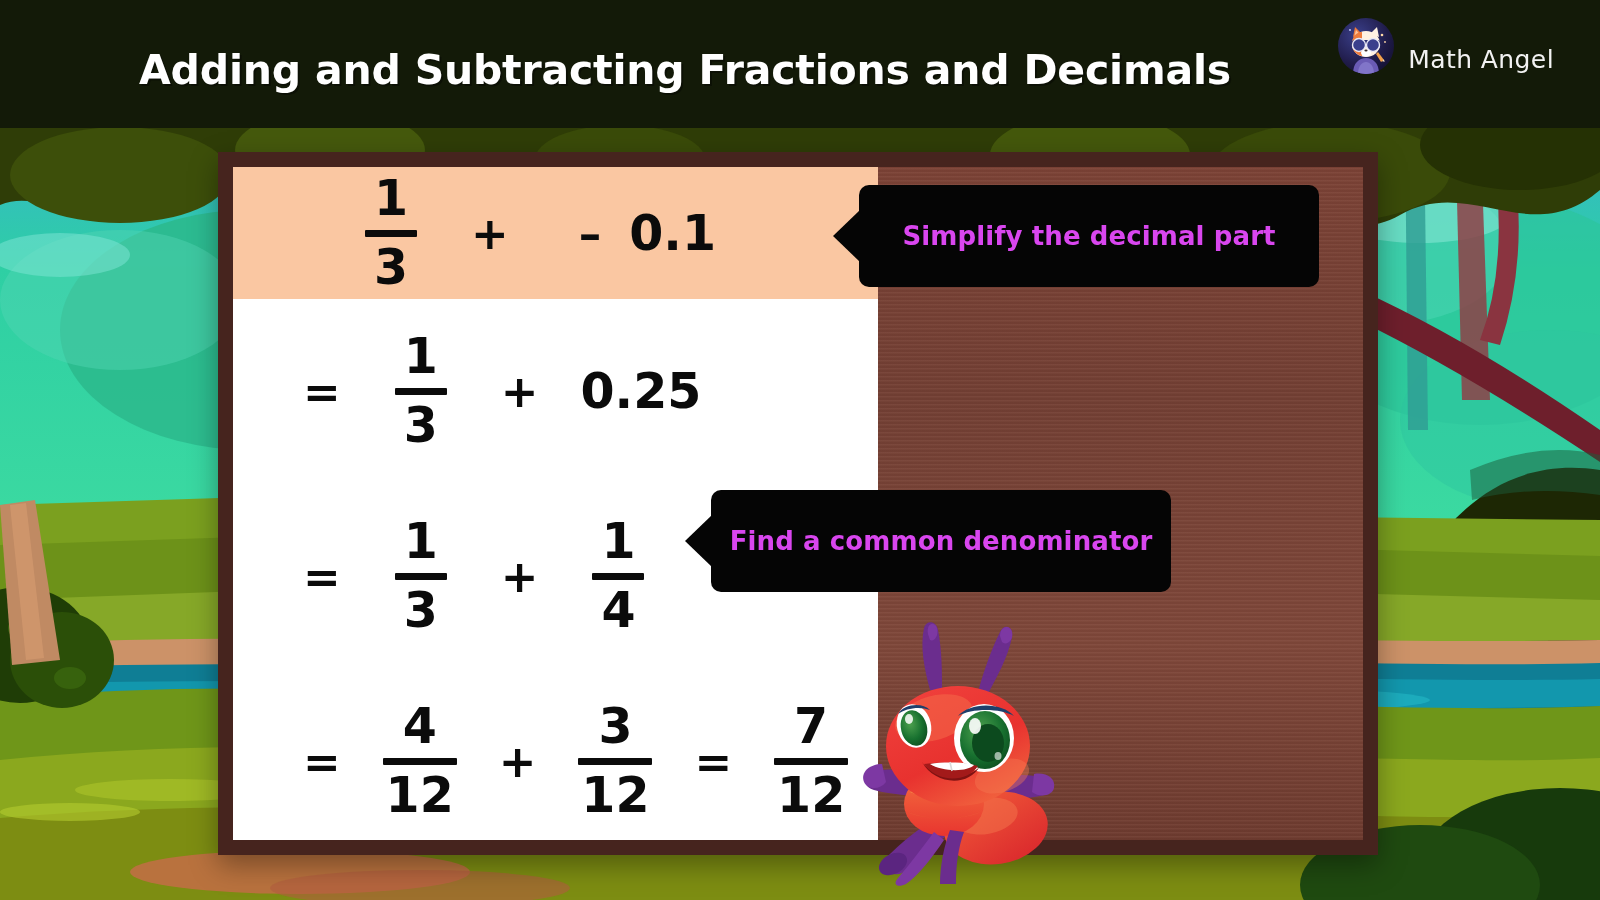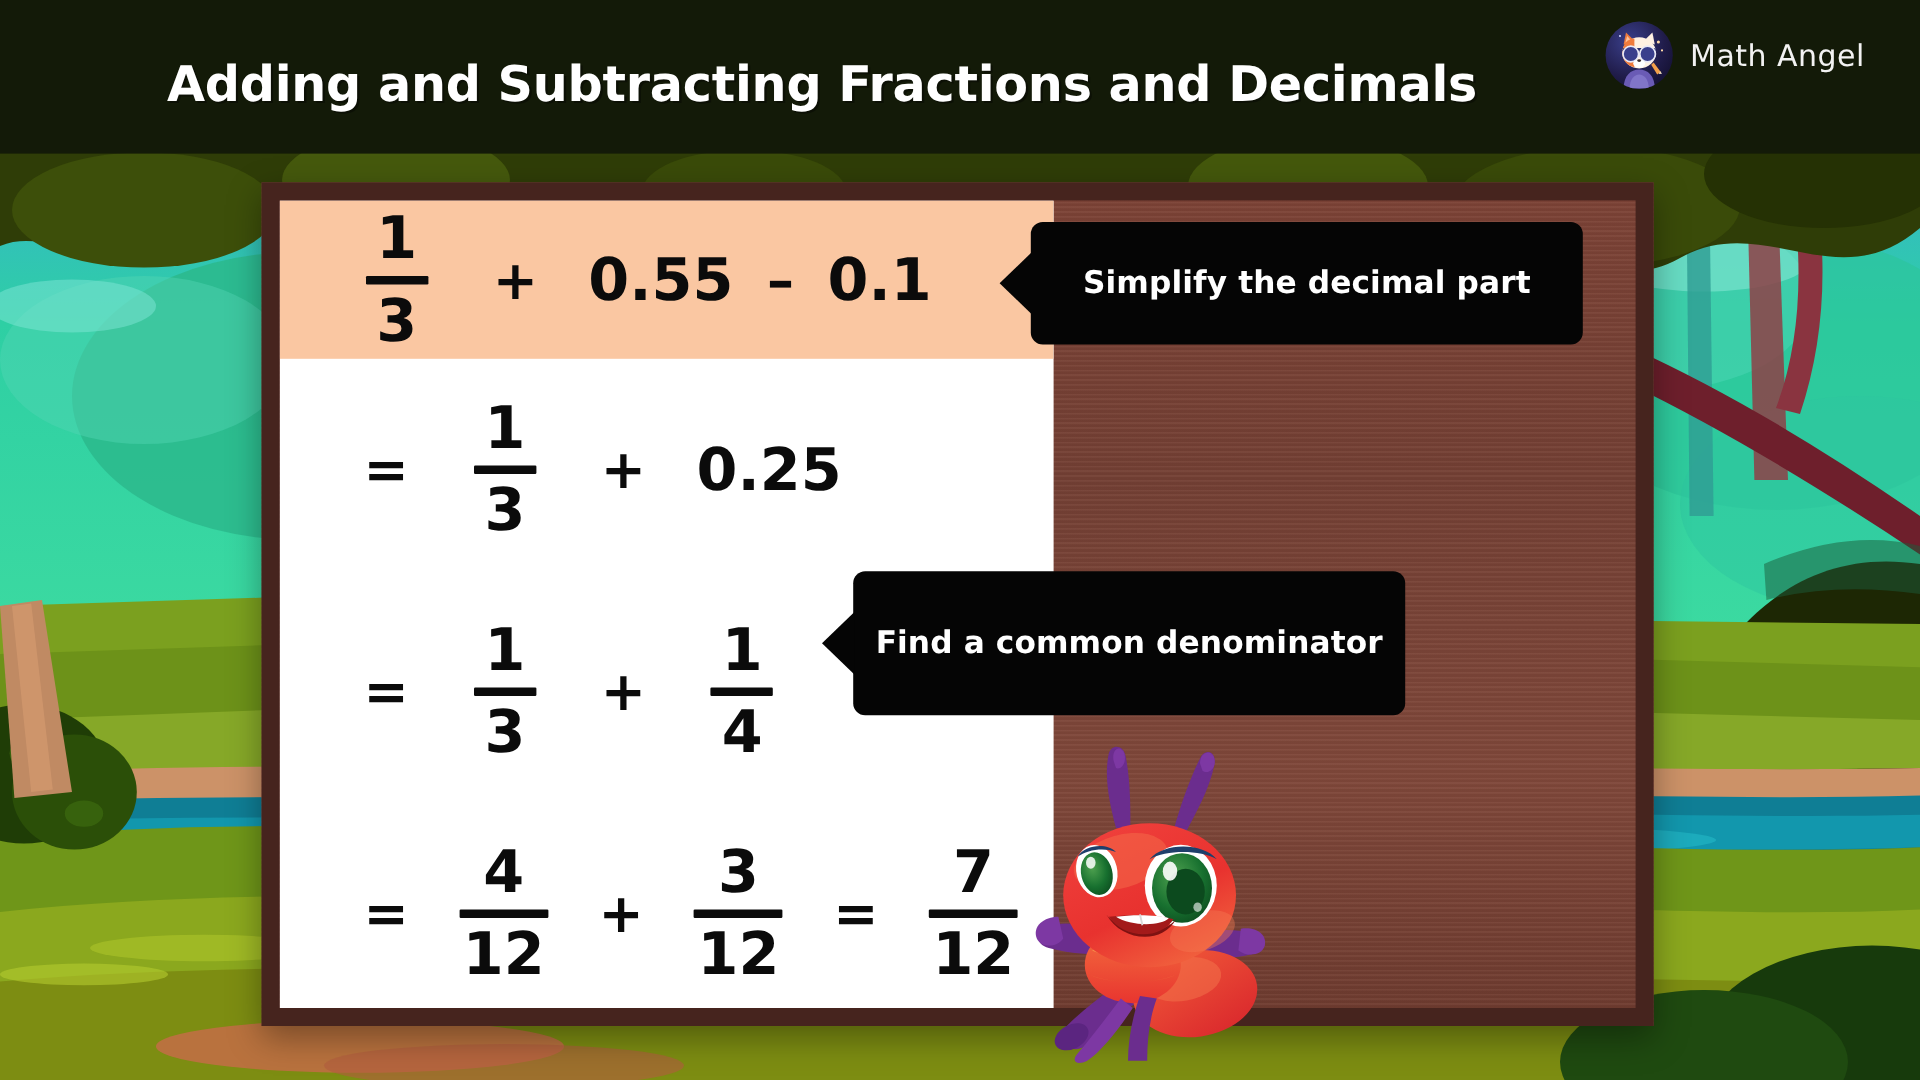--- a/index.html
+++ b/index.html
@@ -58,21 +58,21 @@
     font-family: "DejaVu Sans", sans-serif;
     text-shadow: 2px 2px 0 rgba(0,0,0,.35);
     padding-right: 230px;
     box-sizing: border-box;
     line-height: 1;
   }
   #brand {
     position: absolute;
     right: 46px; top: 18px;
     display: flex;
-    align-items: center;
+    align-items: flex-end;
     gap: 14px;
   }
   #brand-mark {
     width: 56px; height: 56px;
     border-radius: 50%;
     position: relative;
     overflow: hidden;
     background: radial-gradient(circle at 35% 30%, #3a3f8a 0%, #201c4a 55%, #0d0a24 100%);
     flex: none;
   }
@@ -174,21 +174,21 @@
   .g-lg { width: 54px; }
 
   
   .callout {
     position: absolute;
     background: #050505;
     border-radius: 10px;
     display: flex;
     align-items: center;
     justify-content: center;
-    color: #ffffff;
+    color: #d946ef;
     font-family: "DejaVu Sans", sans-serif;
     font-size: 26px;
     font-weight: 600;
     letter-spacing: .1px;
     z-index: 30;
     box-sizing: border-box;
     padding: 0 26px;
     white-space: nowrap;
   }
   .callout::before {
@@ -197,21 +197,21 @@
     left: -26px;
     top: 50%;
     transform: translateY(-50%);
     width: 0; height: 0;
     border-top: 26px solid transparent;
     border-bottom: 26px solid transparent;
     border-right: 27px solid #050505;
   }
   #callout-1 { left: 859px; top: 185px; width: 460px; height: 102px; }
   #callout-2 { left: 711px; top: 324px; width: 460px; height: 102px; }
-  #callout-3 { left: 711px; top: 476px; width: 460px; height: 120px; }
+  #callout-3 { left: 711px; top: 490px; width: 460px; height: 102px; }
 
   
   #mascot {
     position: absolute;
     left: 838px; top: 606px;
     width: 240px; height: 282px;
     z-index: 35;
   }
   #mascot svg { display:block; width:100%; height:100%; overflow: visible; }
 </style>
@@ -367,21 +367,20 @@
 
       <div class="eq-row" id="row-1">
         <span class="frac">
           <span class="top">1</span>
           <span class="bar"></span>
           <span class="bot">3</span>
         </span>
         <span class="g-lg"></span>
         <span class="eq-op">+</span>
         <span class="g-md"></span>
-        <span class="eq-num">0.55</span>
         <span class="g-sm"></span>
         <span class="eq-op">–</span>
         <span class="g-sm"></span>
         <span class="eq-num">0.1</span>
       </div>
 
       <div class="eq-row" id="row-2">
         <span class="eq-op">=</span>
         <span class="g-lg"></span>
         <span class="frac">

